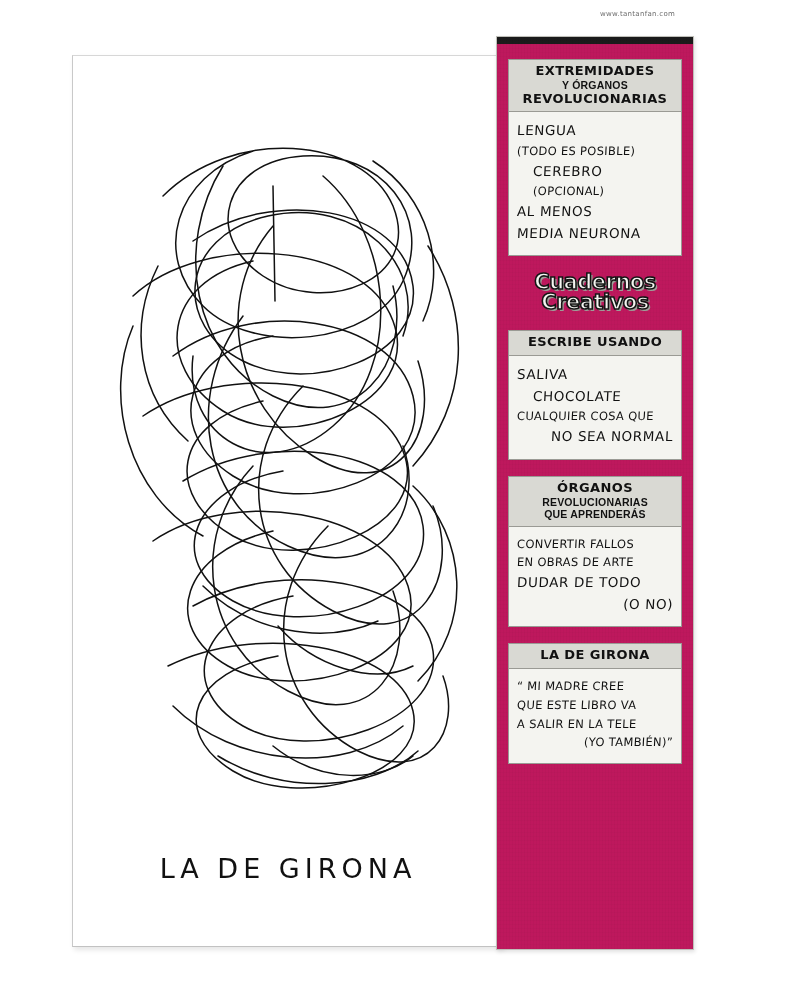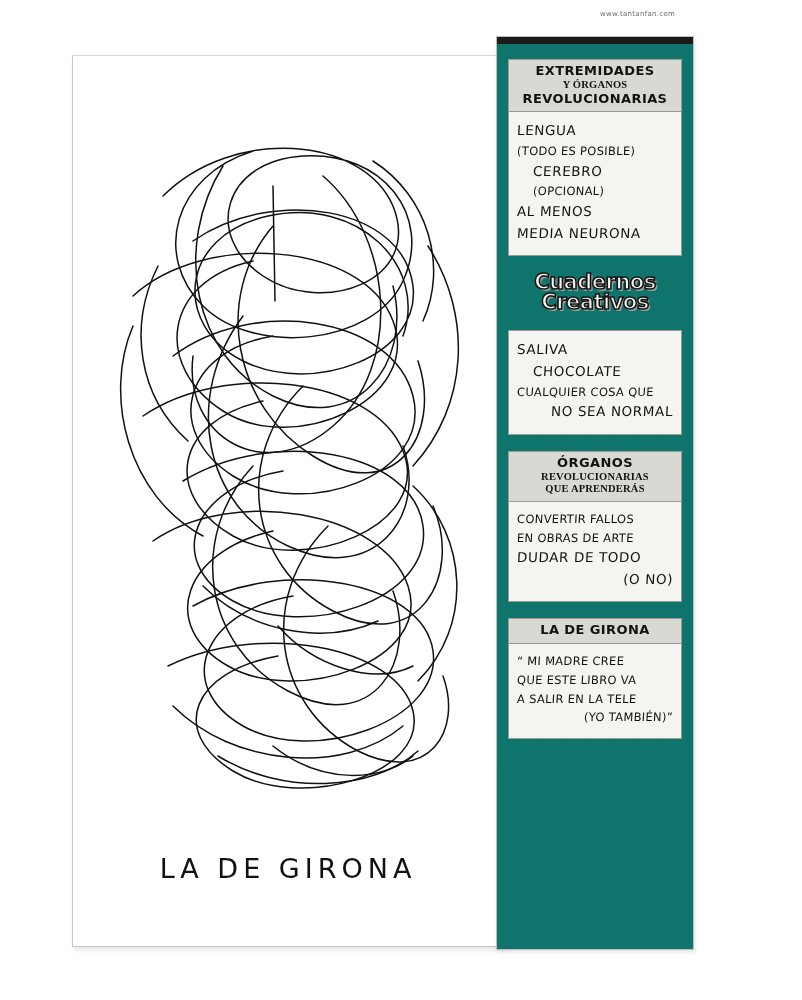--- a/index.html
+++ b/index.html
@@ -58,21 +58,21 @@
     font-weight: 400;
   }
 
   
   .strip {
     position: absolute;
     left: 496px;
     top: 36px;
     width: 196px;
     height: 912px;
-    background: #0f766e;
+    background: #be185d;
     border: 1px solid #bfbfb9;
     box-shadow: 1px 2px 4px rgba(0,0,0,0.12);
     overflow: hidden;
   }
   .strip-topbar {
     position: absolute;
     left: 0; top: 0;
     width: 100%;
     height: 7px;
     background: #1b1b1b;
@@ -108,21 +108,21 @@
   .panel-head .ph1 {
     font-family: "DejaVu Sans", sans-serif;
     font-weight: bold;
     font-size: 13px;
     letter-spacing: 0.4px;
     color: #111;
     display: block;
     line-height: 1.15;
   }
   .panel-head .ph2 {
-    font-family: Liberation Serif, serif;
+    font-family: Liberation Sans, sans-serif;
     font-weight: bold;
     font-size: 10.5px;
     letter-spacing: 0.2px;
     color: #111;
     display: block;
     line-height: 1.2;
   }
   .panel-body {
     padding: 7px 8px 2px 8px;
   }
@@ -252,20 +252,23 @@
           <div class="hand">MEDIA NEURONA</div>
         </div>
       </div>
 
       <div class="brand">
         <div class="brand-line1">Cuadernos</div>
         <div class="brand-line2">Creativos</div>
       </div>
 
       <div class="panel">
+        <div class="panel-head">
+          <span class="ph1">ESCRIBE USANDO</span>
+        </div>
         <div class="panel-body">
           <div class="hand">SALIVA</div>
           <div class="hand ind">CHOCOLATE</div>
           <div class="hand sm">CUALQUIER COSA QUE</div>
           <div class="hand r">NO SEA NORMAL</div>
         </div>
       </div>
 
       <div class="panel">
         <div class="panel-head">

